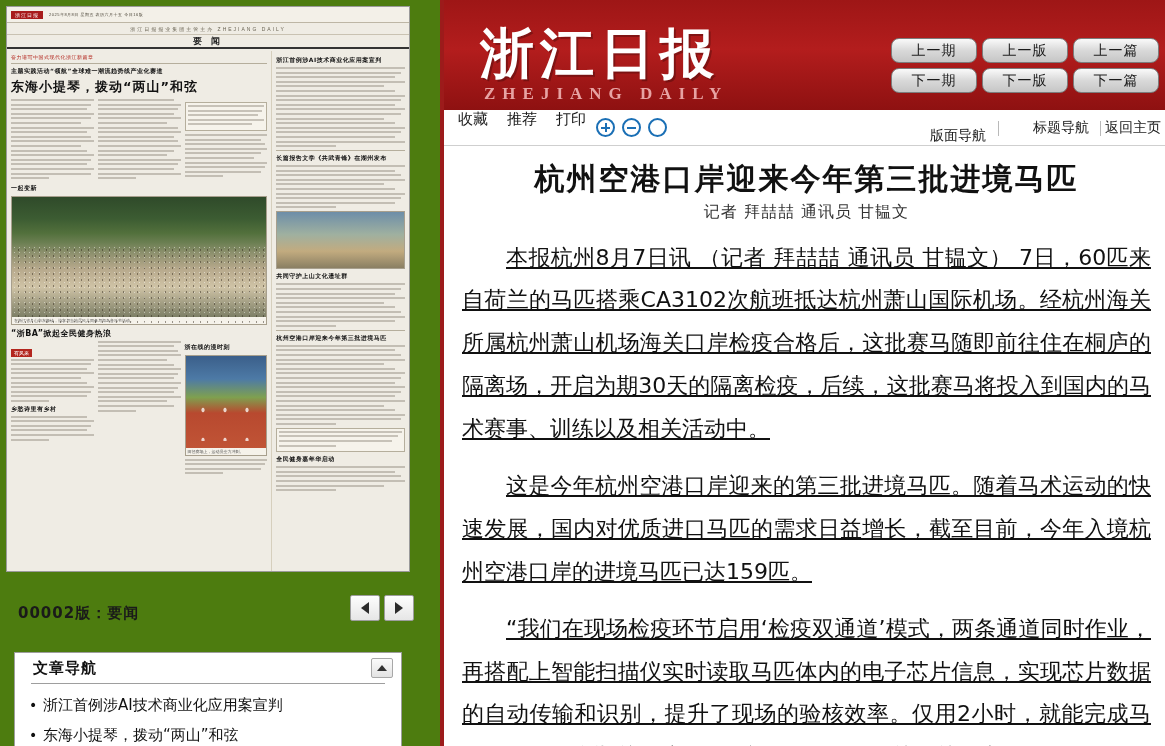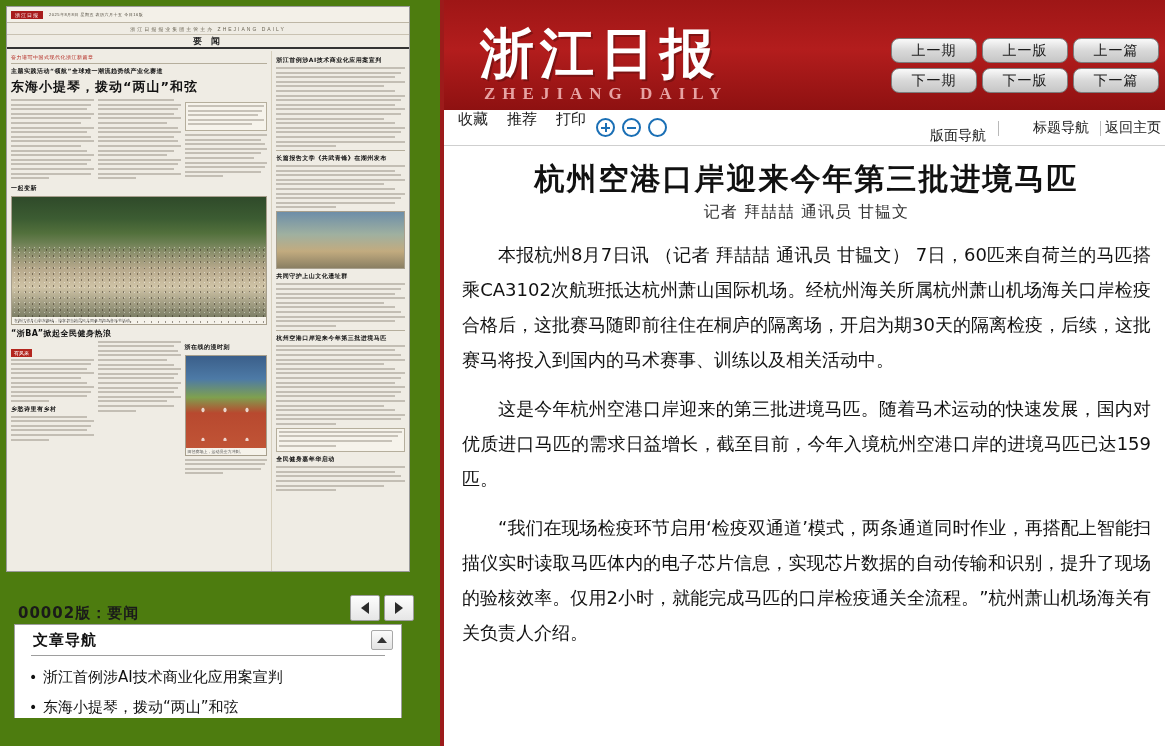--- a/index.html
+++ b/index.html
@@ -187,21 +187,21 @@
   .arrow-l, .arrow-r {
     width: 0; height: 0;
     border-top: 6px solid transparent;
     border-bottom: 6px solid transparent;
   }
   .arrow-l { border-right: 8px solid #2b2b2b; }
   .arrow-r { border-left: 8px solid #2b2b2b; }
 
   
   #nav-box {
-    position: absolute; left: 14px; top: 624px;
+    position: absolute; left: 14px; top: 652px;
     width: 388px; height: 94px;
     border: 1px solid #9e9e9e;
     border-bottom: none;
     background: #fff;
   }
   #nav-box-title {
     height: 30px;
     display: flex; align-items: center;
     padding-left: 18px;
     font-size: 15px; font-weight: bold; color: #111;
@@ -347,26 +347,27 @@
     line-height: 1.25;
   }
   #art-byline {
     text-align: center;
     font-size: 16px; color: #333;
     font-family: "DejaVu Sans", sans-serif;
     margin-top: 4px;
     letter-spacing: 1px;
   }
   .art-p {
-    font-size: 18px; color: #111;
+    font-size: 22px; color: #111;
     font-family: "DejaVu Sans", sans-serif;
     line-height: 1.95;
     text-indent: 2em;
     margin: 14px 0 0 0;
     text-align: justify;
+    text-decoration: underline;
   }
 </style>
 </head>
 <body>
 
 <div id="root">
 
   <div id="left-pane">
 
     <div id="paper-frame">

